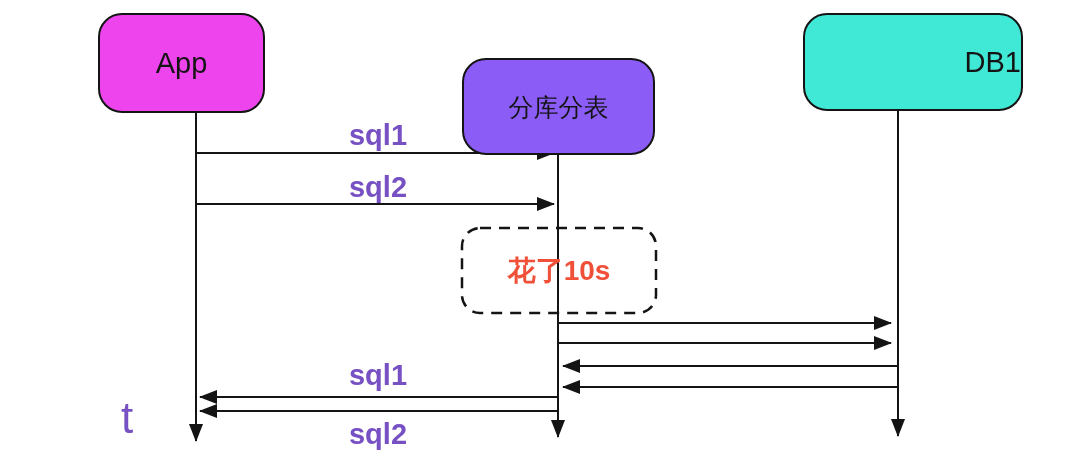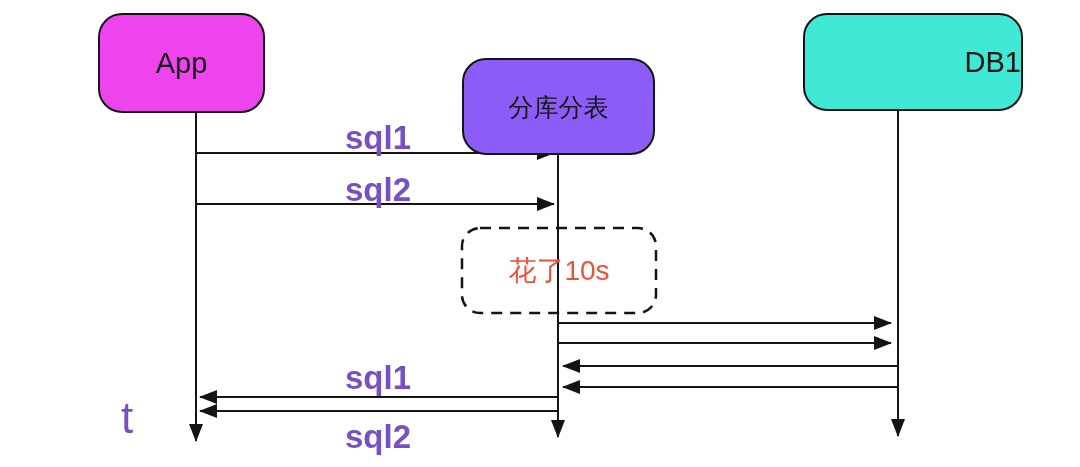--- a/index.html
+++ b/index.html
@@ -47,37 +47,37 @@
   }
   .actor-db {
     left: 803px; top: 13px; width: 220px; height: 98px;
     background: #40e8d6;
     align-items: flex-end;
   }
   .msg-label {
     position: absolute;
     transform: translateX(-50%);
     color: #7751c3;
-    font-size: 33px;
+    font-size: 29px;
     font-weight: 600;
     white-space: nowrap;
   }
   .lbl-req-sql1 { left: 378px; top: 119px; }
   .lbl-req-sql2 { left: 378px; top: 171px; }
   .lbl-ret-sql1 { left: 378px; top: 359px; }
   .lbl-ret-sql2 { left: 378px; top: 418px; }
   .note-text {
     position: absolute;
     left: 462px; top: 228px; width: 194px; height: 85px;
     display: flex;
     align-items: center;
     justify-content: center;
     color: #f04f38;
     font-size: 28px;
-    font-weight: 400;
+    font-weight: 700;
     pointer-events: none;
   }
   .time-label {
     position: absolute;
     left: 121px; top: 393px;
     color: #7751c3;
     font-size: 44px;
     font-weight: 500;
   }
 </style>

